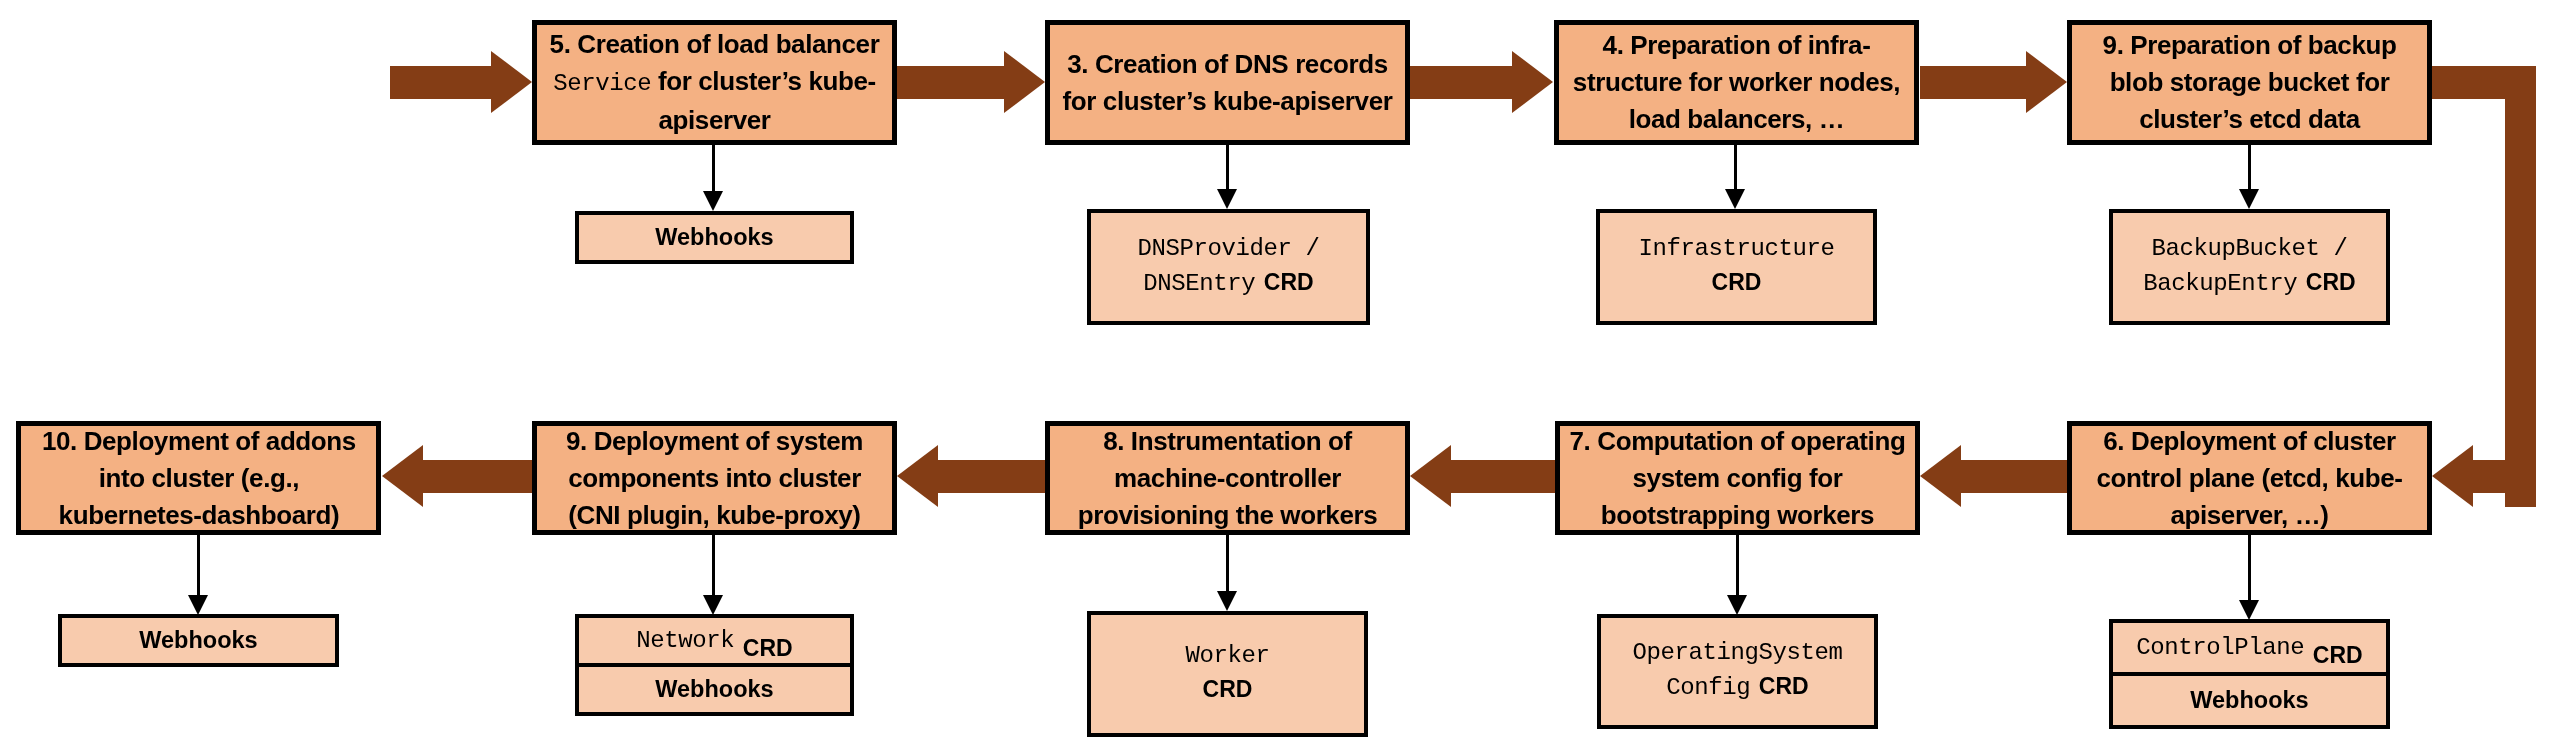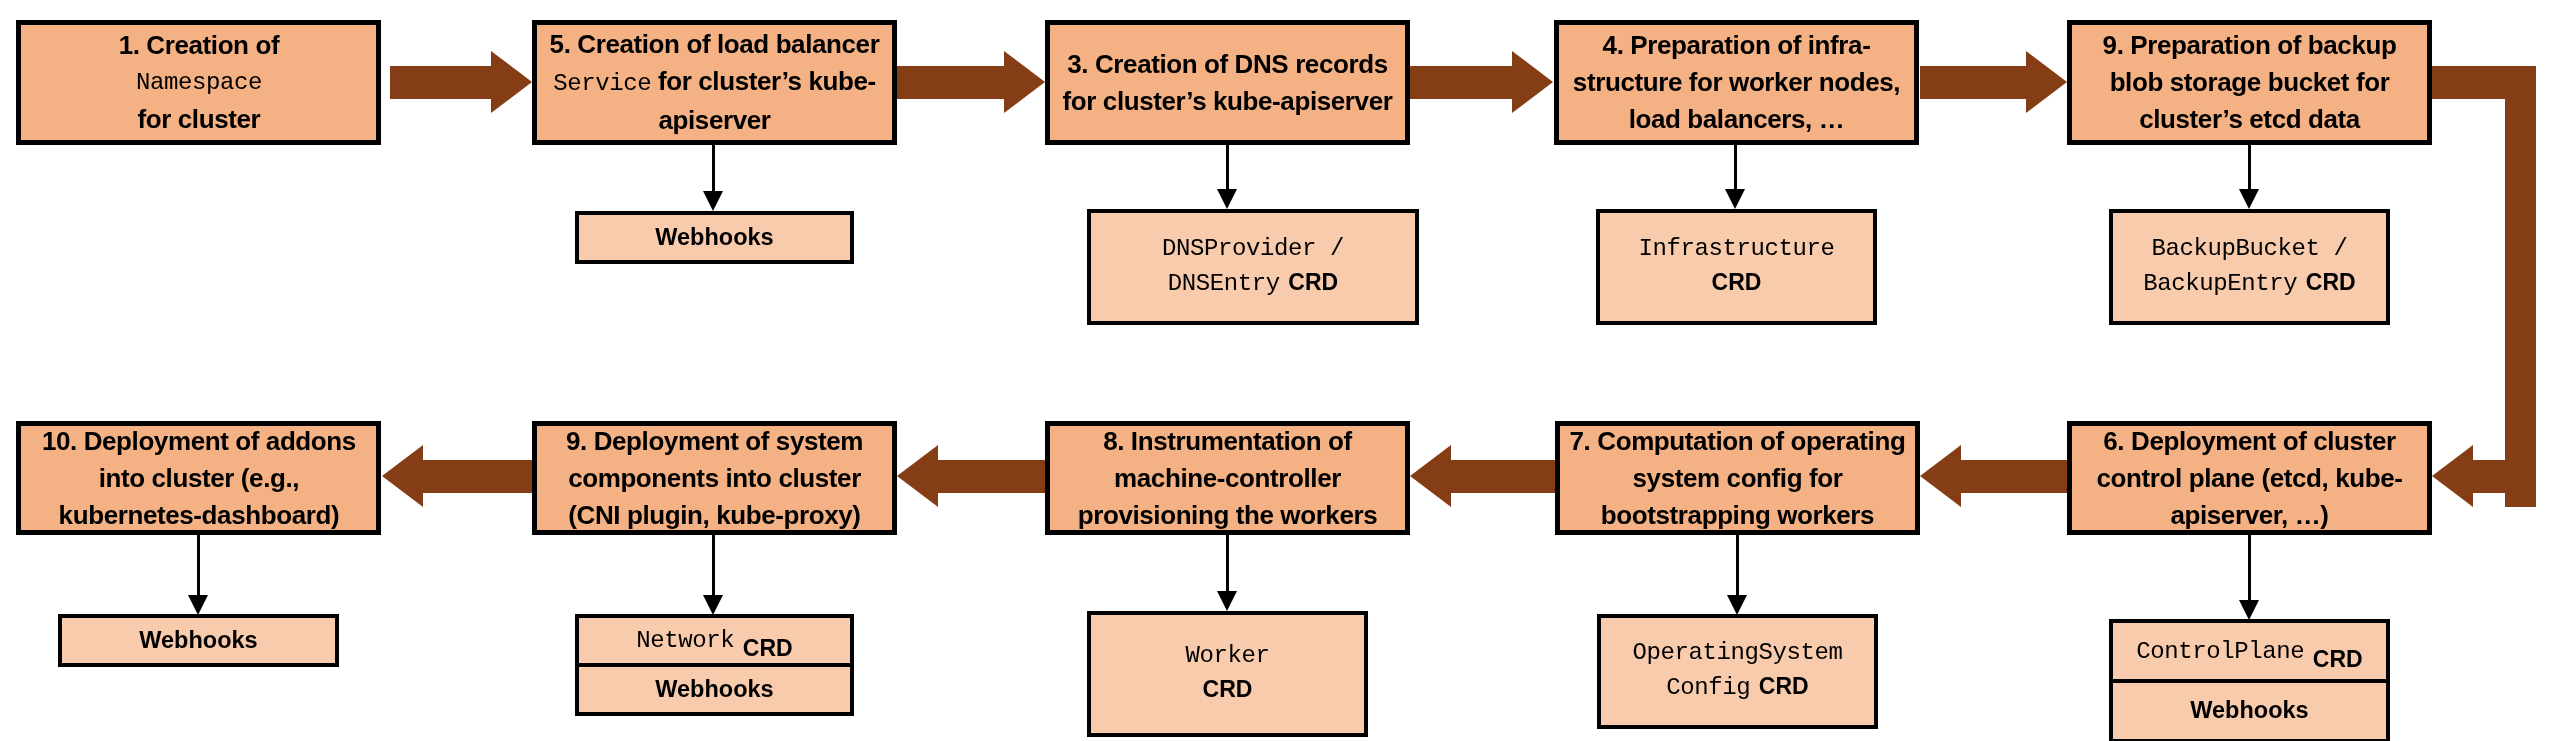--- a/index.html
+++ b/index.html
@@ -24,33 +24,33 @@
   .artifact{position:absolute;box-sizing:border-box;background:#F8CBAD;border:4.3px solid #000;
             display:flex;flex-direction:column;align-items:center;justify-content:center;
             text-align:center;overflow:hidden;}
   .art-line{line-height:31px;white-space:nowrap;}
   .mono{font-family:"Liberation Mono","DejaVu Sans Mono",monospace;font-size:24px;letter-spacing:-0.4px;}
   .crd{font-family:"Liberation Sans",sans-serif;font-weight:bold;font-size:23px;margin-top:16px;}
   .mono + .crd{margin-left:8.5px;}
   .webhooks-label{font-weight:bold;font-size:23.5px;}
 
   #a2{left:575px;top:211px;width:279px;height:53px;}
-  #a3{left:1087px;top:209px;width:332px;height:116px;}
+  #a3{left:1087px;top:209px;width:283px;height:116px;}
   #a4{left:1596px;top:209px;width:281px;height:116px;}
   #a5{left:2109px;top:209px;width:281px;height:116px;}
   #a7{left:1597px;top:614px;width:281px;height:115px;}
   #a8{left:1087px;top:611px;width:281px;height:126px;}
   #a10{left:58px;top:614px;width:281px;height:53px;}
 
   .stack{position:absolute;}
   #a6{left:2109px;top:619px;width:281px;}
   #a9{left:575px;top:614px;width:279px;}
   .cell{box-sizing:border-box;width:100%;background:#F8CBAD;border:4.3px solid #000;
         display:flex;align-items:center;justify-content:center;text-align:right;white-space:nowrap;}
-  #a6 .cell{height:64px;} #a9 .cell{height:53px;}
+  #a6 .cell{height:57px;} #a9 .cell{height:53px;}
   .cell + .cell{margin-top:-4.3px;}
 
   
   .flow{position:absolute;height:63px;}
   .flow .bar{position:absolute;top:15px;height:33px;background:#843D15;}
   .flow.rt .bar{left:0;right:38px;}
   .flow.lt .bar{left:38px;right:0;}
   .flow .head{position:absolute;top:0;width:0;height:0;
               border-top:31px solid transparent;border-bottom:31px solid transparent;}
   .flow.rt .head{right:0;border-left:41px solid #843D15;}
@@ -79,27 +79,20 @@
   #t4{left:1725px;top:145px;height:64px;} #t5{left:2239px;top:145px;height:64px;}
   #t6{left:2239px;top:535px;height:85px;} #t7{left:1727px;top:535px;height:80px;}
   #t8{left:1217px;top:535px;height:76px;} #t9{left:703px;top:535px;height:80px;}
   #t10{left:188px;top:535px;height:80px;}
 </style>
 </head>
 <body>
 
 <div class="canvas">
 
-  <div class="step" id="b1">
-    <div class="step-text stacked">
-        <span>1. Creation of</span>
-        <span class="mono">Namespace</span>
-        <span>for cluster</span>
-      </div>
-  </div>
   <div class="step" id="b2">
     <div class="step-text"><span>5. Creation of load balancer </span><span class="mono">Service</span><span> for cluster’s kube-apiserver</span></div>
   </div>
   <div class="step" id="b3">
     <div class="step-text">3. Creation of DNS records for cluster’s kube-apiserver</div>
   </div>
   <div class="step" id="b4">
     <div class="step-text">4. Preparation of infra-structure for worker nodes, load balancers, …</div>
   </div>
   <div class="step" id="b5">

